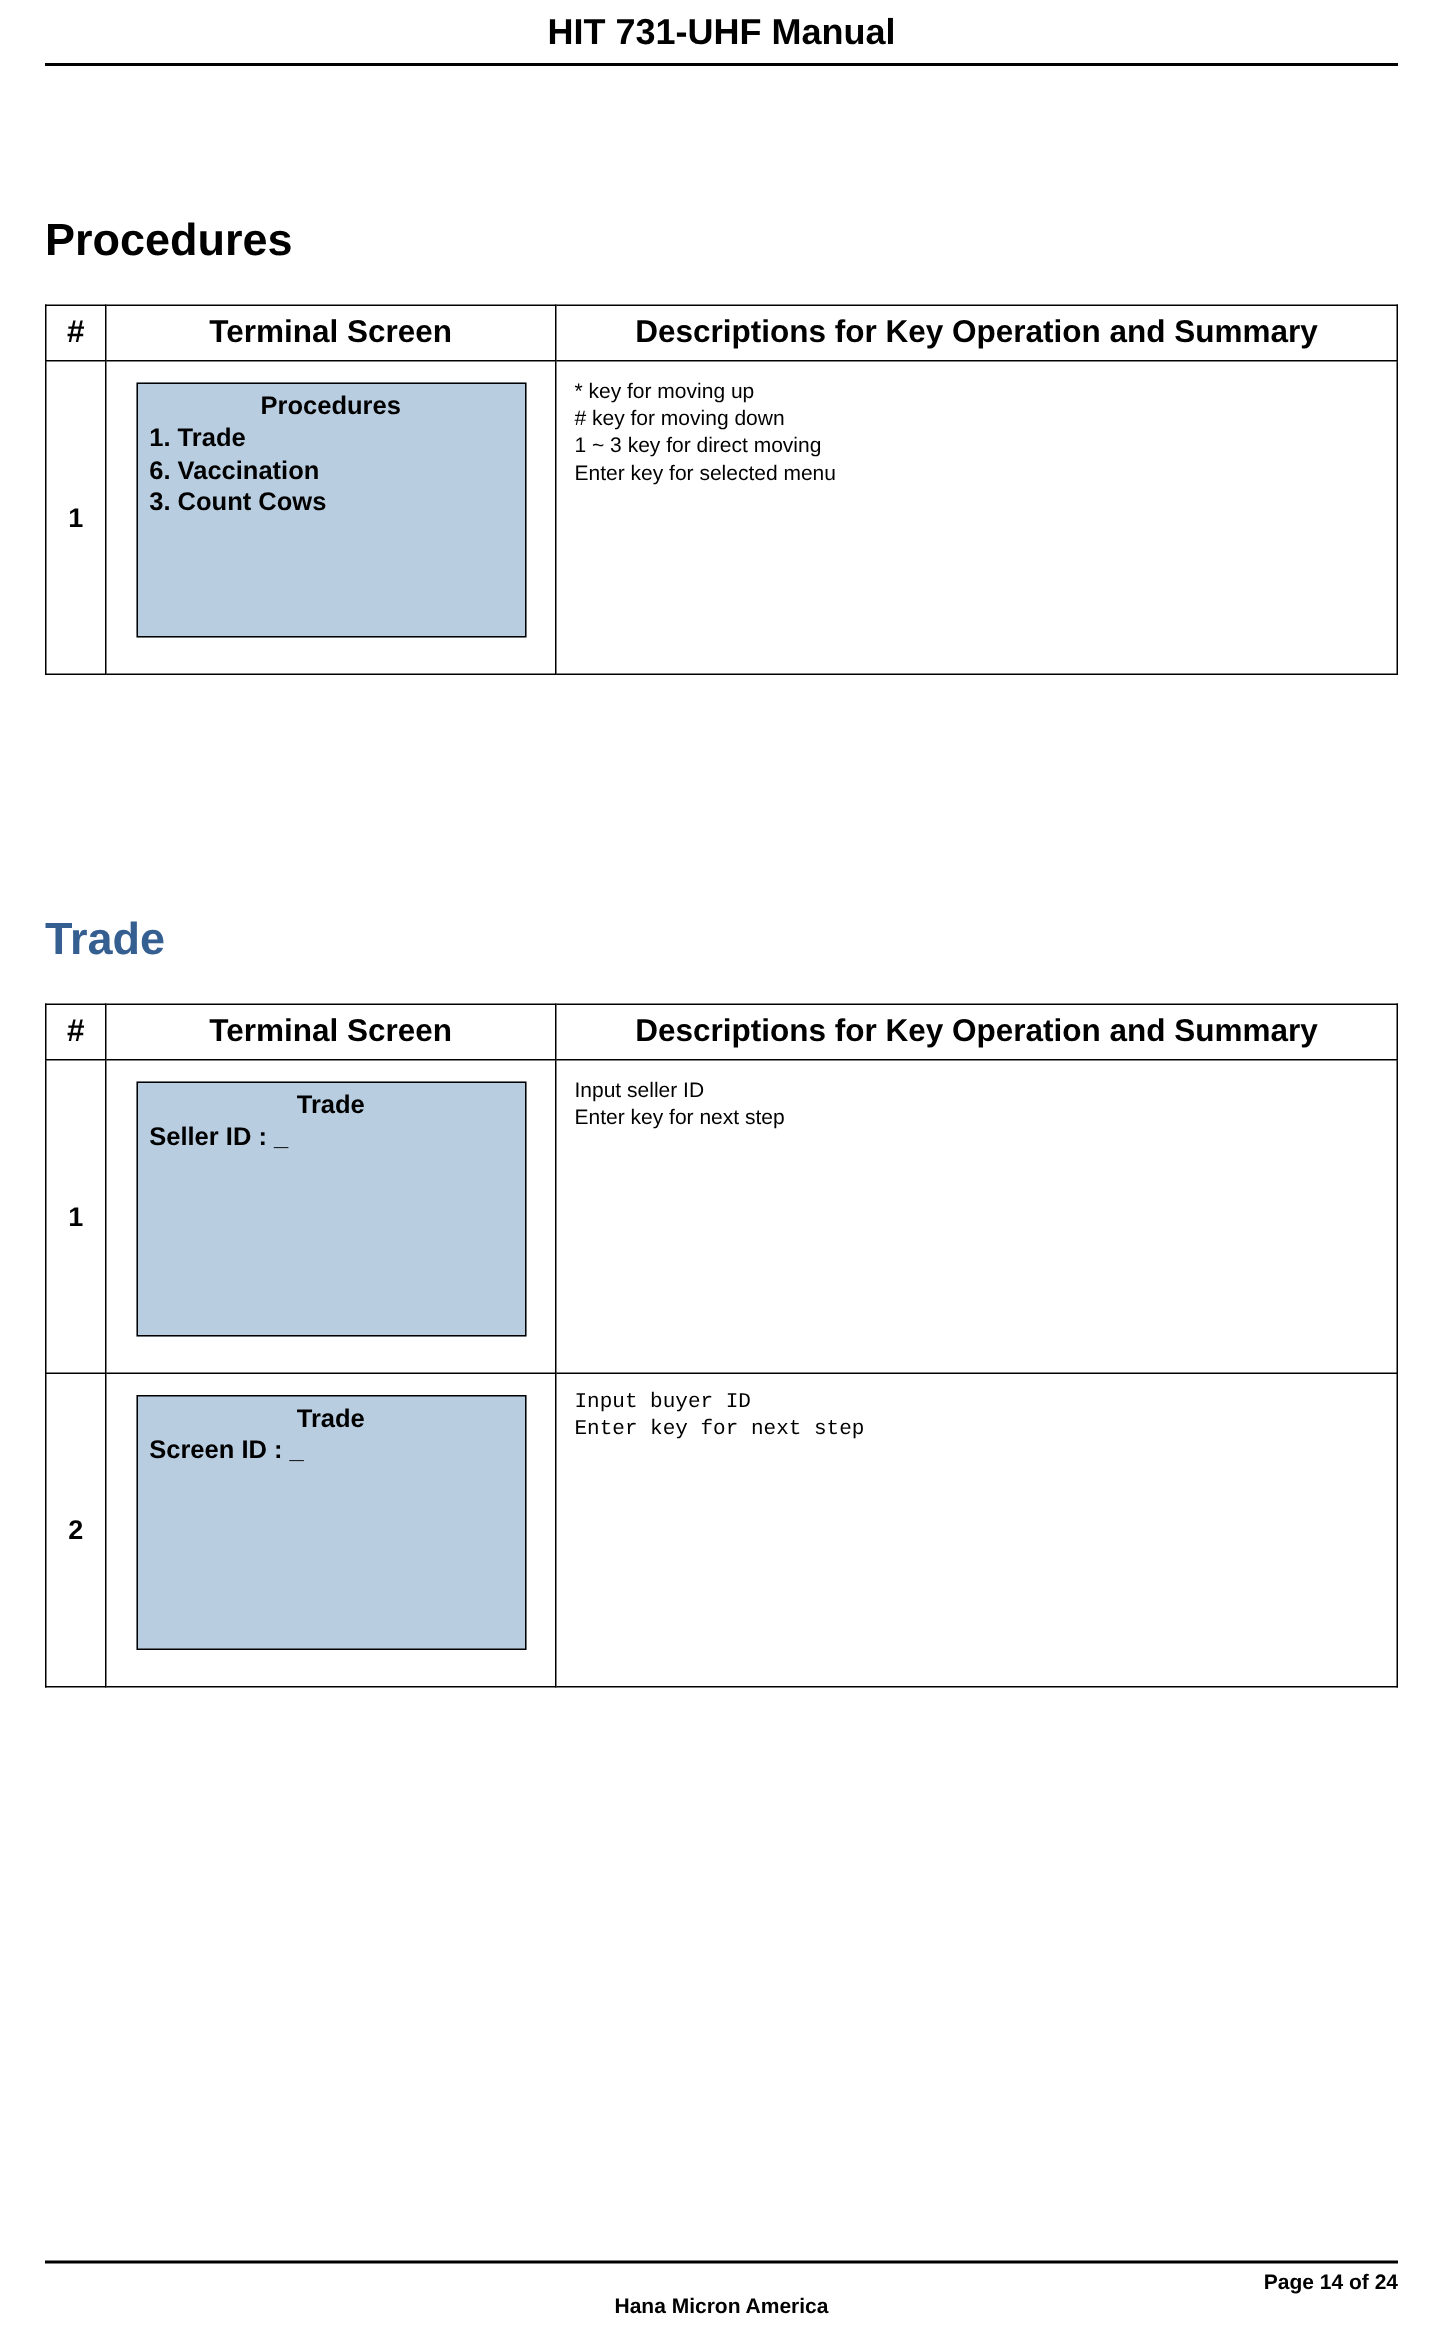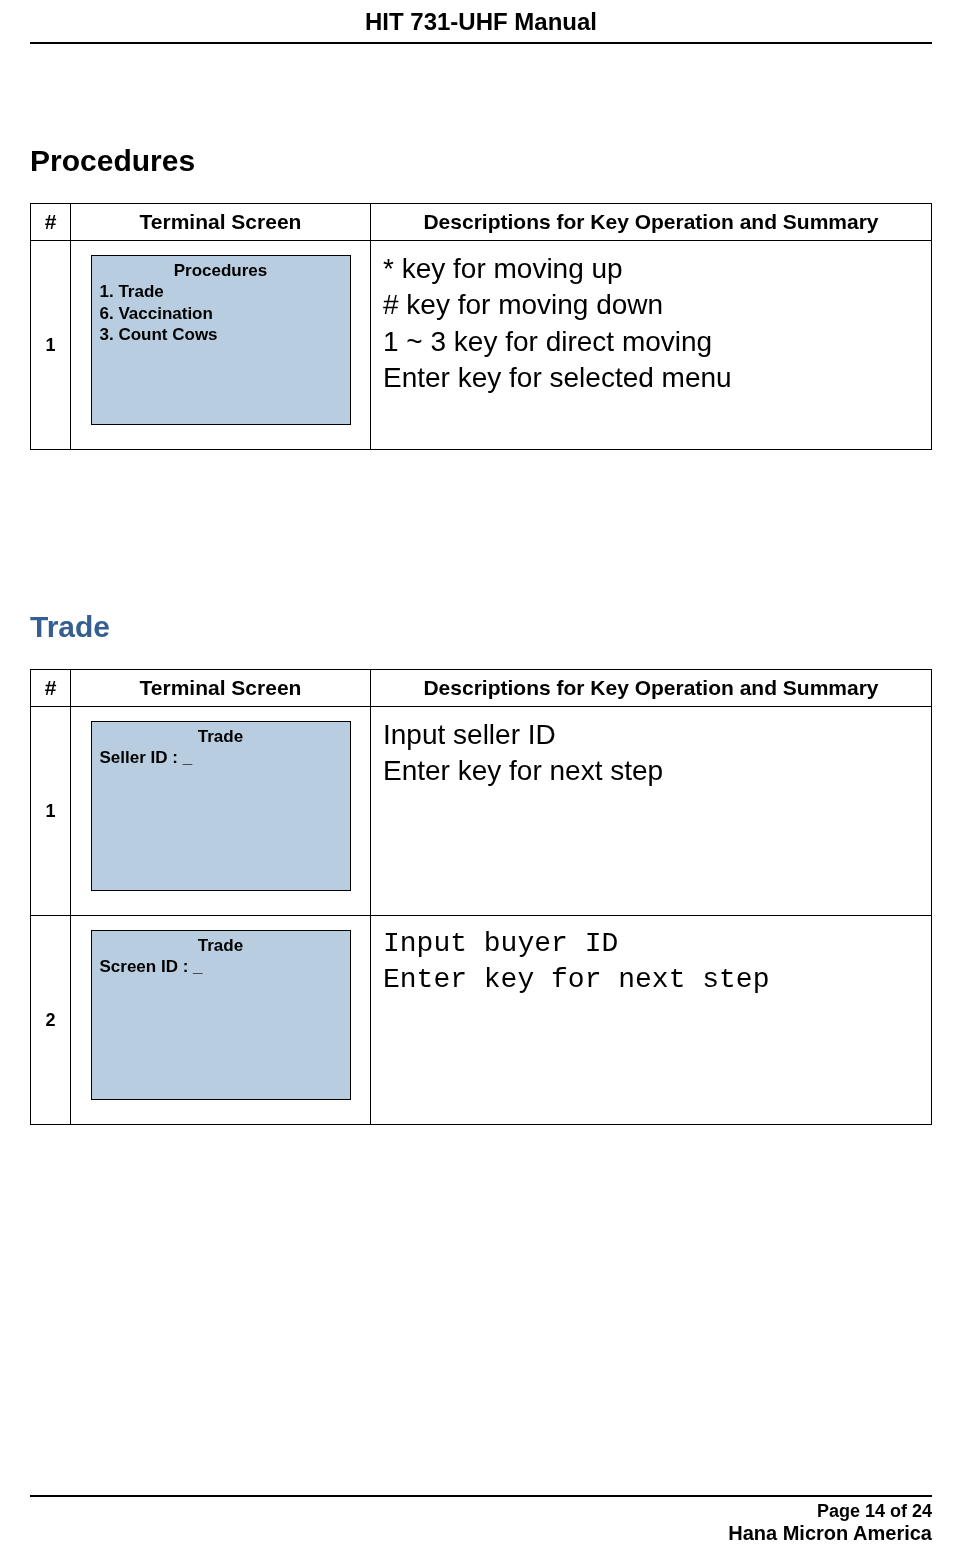--- a/index.html
+++ b/index.html
@@ -62,21 +62,21 @@
       text-align: center;
       vertical-align: middle !important;
       font-weight: bold;
       font-size: 18px;
     }
     .cell-screen {
       padding: 14px 10px 24px 10px;
     }
     .cell-desc {
       padding: 10px 12px;
-      font-size: 28px;
+      font-size: 14px;
       line-height: 1.3;
     }
     .terminal {
       background: #b8cde0;
       border: 1px solid #000;
       width: 260px;
       height: 170px;
       margin: 0 auto;
       padding: 4px 8px;
       font-size: 17px;
@@ -93,26 +93,26 @@
     .footer {
       position: absolute;
       bottom: 8px;
       left: 30px;
       right: 30px;
       border-top: 2.5px solid #000;
       padding-top: 4px;
     }
     .footer-page {
       text-align: right;
-      font-size: 18px;
+      font-size: 14px;
       font-weight: bold;
     }
     .footer-company {
-      text-align: right;
-      font-size: 20px;
+      text-align: center;
+      font-size: 14px;
       font-weight: bold;
     }
   </style>
 </head>
 <body>
 
 <div class="header-title">HIT 731-UHF Manual</div>
 
 <div class="section-heading">Procedures</div>
 

